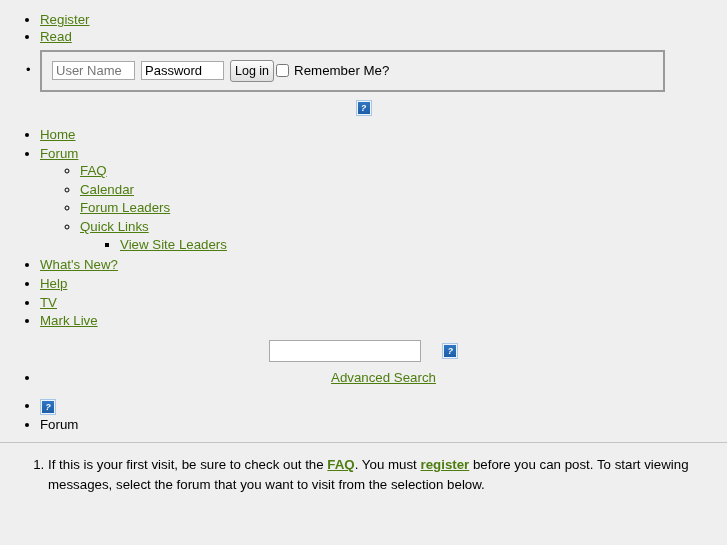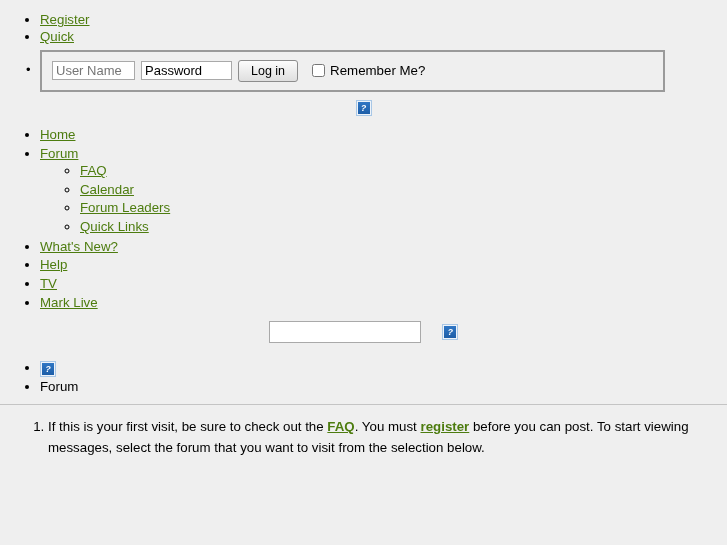--- a/index.html
+++ b/index.html
@@ -85,38 +85,38 @@
     background: #fff;
     color: #000;
     height: 19px;
     box-sizing: border-box;
   }
   input.txt#navbar_username {
     width: 83px;
     color: #757575;
   }
   input.txt#navbar_password {
-    width: 91px;
+    width: 83px;
     margin-left: 6px;
   }
   input.btn {
     font-family: "Liberation Sans", sans-serif;
     font-size: 12.5px;
     margin-left: 6px;
-    padding: 2px 12px;
+    padding: 2px 4px;
     border: 1px solid #8d8d8d;
     border-radius: 3px;
     background: linear-gradient(#fcfcfc, #dfdfdf);
     color: #000;
     height: 22px;
     box-sizing: border-box;
     cursor: pointer;
   }
   .rememberwrap {
-    margin-left: 14px;
+    margin-left: 2px;
     display: flex;
     align-items: center;
     white-space: nowrap;
   }
   input.chk {
     width: 13px;
     height: 13px;
     margin: 0 5px 0 0;
     vertical-align: middle;
   }
@@ -214,21 +214,21 @@
 </head>
 <body>
 
 <div id="page">
 
   <ul class="acct-list">
     <li>
       <a href="#">Register</a>
     </li>
     <li>
-      <a href="#">Quick</a>
+      <a href="#">Read</a>
     </li>
     <li class="loginbar">
       <fieldset class="loginfs">
         <div class="loginrow">
           <input class="txt" id="navbar_username" type="text" placeholder="User Name" style="">
           <input class="txt" id="navbar_password" type="text" value="Password" style="">
           <input class="btn" type="submit" value="Log in" style="">
           <span class="rememberwrap">
             <input class="chk" type="checkbox" style="">
             <span>Remember Me?</span>
@@ -255,20 +255,25 @@
           <a href="#">FAQ</a>
         </li>
         <li>
           <a href="#">Calendar</a>
         </li>
         <li>
           <a href="#">Forum Leaders</a>
         </li>
         <li>
           <a href="#">Quick Links</a>
+          <ul>
+            <li>
+              <a href="#">View Site Leaders</a>
+            </li>
+          </ul>
         </li>
       </ul>
     </li>
     <li>
       <a href="#">What's New?</a>
     </li>
     <li>
       <a href="#">Help</a>
     </li>
     <li>
@@ -277,20 +282,25 @@
     <li>
       <a href="#">Mark Live</a>
     </li>
   </ul>
 
   <div class="searchblock">
     <input class="searchtxt" type="text" placeholder="" style="">
     <span class="brokenimg"><i></i></span>
   </div>
 
+  <ul class="advlist">
+    <li>
+      <a href="#">Advanced Search</a>
+    </li>
+  </ul>
 
   <div class="spacer10"></div>
 
   <ul class="breadcrumb">
     <li>
       <span class="brokenimg"><i></i></span>
     </li>
     <li>Forum</li>
   </ul>
 

